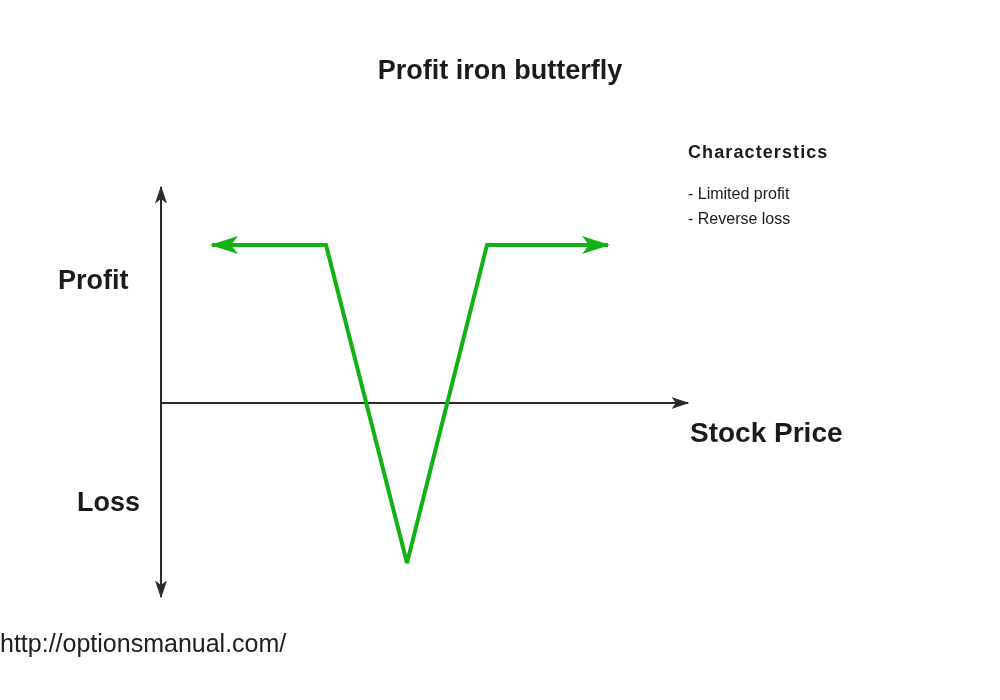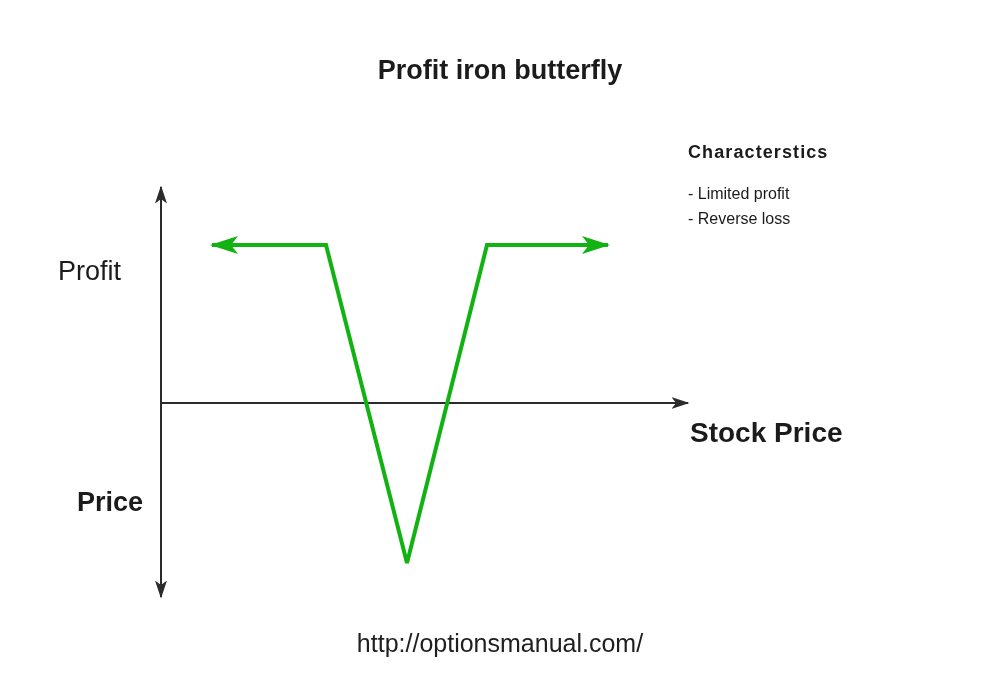--- a/index.html
+++ b/index.html
@@ -12,22 +12,22 @@
     color: #1b1b1b;
     overflow: hidden;
   }
   .abs { position: absolute; white-space: nowrap; }
   .chart-title {
     top: 57px; left: 0; width: 1000px;
     text-align: center;
     font-size: 27px; font-weight: 700; line-height: 1;
   }
   .profit-label {
-    top: 258px; left: 58px;
-    font-size: 27px; font-weight: 400; line-height: 1;
+    top: 267px; left: 58px;
+    font-size: 27px; font-weight: 700; line-height: 1;
   }
   .loss-label {
     top: 489px; left: 77px;
     font-size: 27px; font-weight: 700; line-height: 1;
   }
   .xaxis-label {
     top: 419px; left: 690px;
     font-size: 28px; font-weight: 700; line-height: 1;
   }
   .characteristics {
@@ -37,21 +37,20 @@
     font-size: 18px; font-weight: 700; line-height: 1;
     letter-spacing: 1.1px;
     margin-bottom: 20px;
   }
   .char-item {
     font-size: 16px; font-weight: 400;
     line-height: 25px;
   }
   .footer-url {
     top: 631px; left: 0; width: 1000px;
-    text-align: center;
     font-size: 25px; font-weight: 400; line-height: 1;
     color: #202020;
   }
   svg.plot { position: absolute; top: 0; left: 0; }
 </style>
 </head>
 <body>
 
 <div class="canvas">
 
@@ -67,21 +66,21 @@
       </marker>
     </defs>
 
     <line stroke-width="2" marker-start="url(#axisArrow)" marker-end="url(#axisArrow)" x1="161" x2="161" y1="597" y2="187" stroke="#2b2b2b"></line>
     <line stroke-width="2" marker-end="url(#axisArrow)" x1="161" x2="688" y1="403" y2="403" stroke="#2b2b2b"></line>
 
     <polyline fill="none" stroke-linejoin="miter" marker-start="url(#greenArrow)" marker-end="url(#greenArrow)" points="212,245 326,245 407,563 487,245 608,245" stroke="#12b212" stroke-width="4"></polyline>
   </svg>
 
   <div class="abs profit-label">Profit</div>
-  <div class="abs loss-label">Price</div>
+  <div class="abs loss-label">Loss</div>
   <div class="abs xaxis-label">Stock Price</div>
 
   <div class="abs characteristics">
     <div class="char-heading">Characterstics</div>
     <div class="char-item">- Limited profit</div>
     <div class="char-item">- Reverse loss</div>
   </div>
 
   <div class="abs footer-url">http://optionsmanual.com/</div>
 

